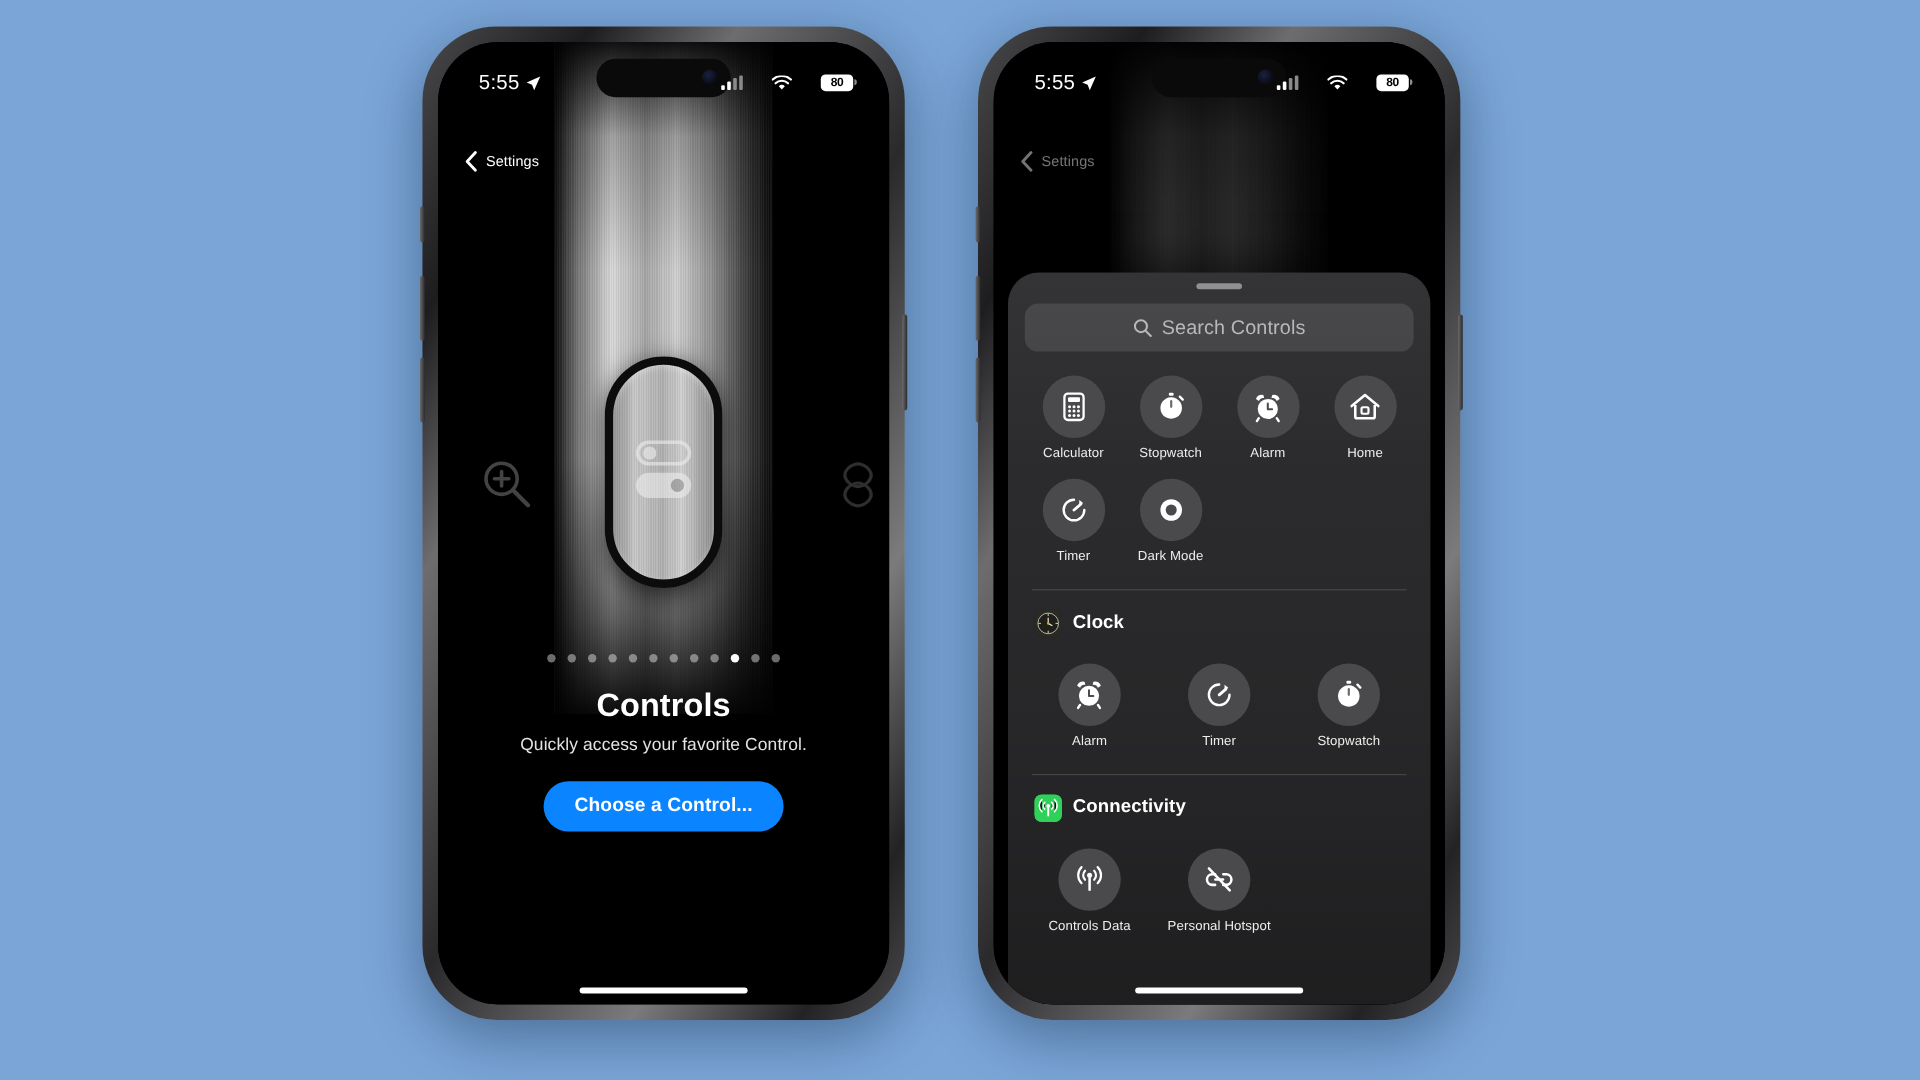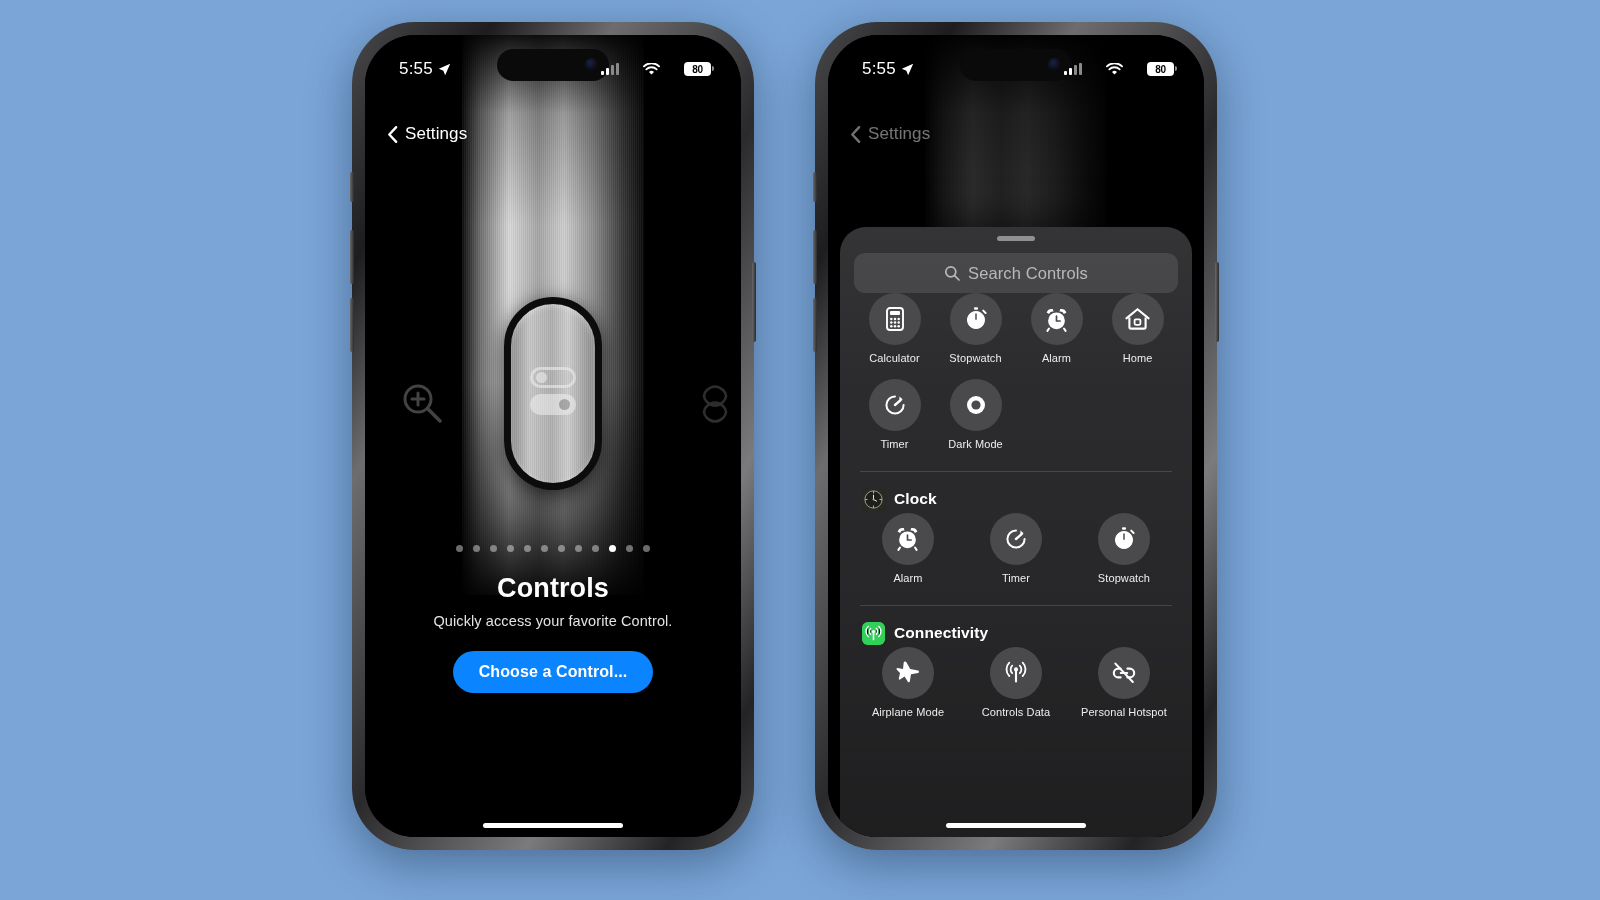--- a/index.html
+++ b/index.html
@@ -69,21 +69,21 @@
   .island .cam { position:absolute; right:11px; top:9px; width:13px; height:13px; border-radius:50%;
                  background:radial-gradient(circle at 40% 35%, #1b2240 0%, #0b0d18 60%, #050509 100%); }
 
   
   .navbar {
     position:absolute; top:78px; left:0; right:0; height:42px;
     display:flex; align-items:center; padding-left:22px; z-index:4;
   }
   .back-btn { display:flex; align-items:center; gap:7px; color:#fff; cursor:pointer; }
   .back-btn .chev { width:11px; height:19px; display:block; }
-  .back-btn .lbl { font-size:17px; letter-spacing:.1px; }
+  .back-btn .lbl { font-size:12px; letter-spacing:.1px; }
   .navbar.dim .back-btn { opacity:.45; }
 
   
   .hero-screen { position:absolute; inset:0; background:#000; }
   .metal {
     position:absolute; left:50%; transform:translateX(-50%);
     top:0; width:182px; height:560px;
     background:
       repeating-linear-gradient(90deg, rgba(255,255,255,.055) 0 1px, rgba(0,0,0,.05) 1px 2px),
       linear-gradient(90deg,#0b0b0b 0%, #6f6f6f 10%, #d9d9d9 26%, #a6a6a6 42%, #cfcfcf 56%, #8f8f8f 72%, #3b3b3b 88%, #0a0a0a 100%);
@@ -147,21 +147,21 @@
 
   .search {
     margin:12px 14px 0; height:40px; border-radius:11px; background:#414144;
     display:flex; align-items:center; justify-content:center; gap:8px; cursor:text;
   }
   .search .mag { width:16px; height:16px; display:block; }
   .search .ph { color:#b6b6b9; font-size:16.5px; letter-spacing:.1px; }
 
   .sheet-scroll { position:absolute; left:0; right:0; top:66px; bottom:0; padding:0 6px; }
 
-  .grid { display:flex; flex-wrap:wrap; padding:0 8px 0; }
+  .grid { display:flex; flex-wrap:wrap; padding:20px 8px 0; }
   .tile { width:25%; display:flex; flex-direction:column; align-items:center; cursor:pointer; margin-bottom:14px; }
   .grid.g3 .tile { width:33.333%; }
   .disc {
     width:52px; height:52px; border-radius:50%;
     background:#4a4a4d;
     display:flex; align-items:center; justify-content:center;
   }
   .tile .cap { color:#ededed; font-size:11px; margin-top:7px; text-align:center; line-height:1.18; letter-spacing:.1px; }
 
   .divider { height:1px; background:rgba(255,255,255,.14); margin:6px 14px 0; }
@@ -483,28 +483,20 @@
                   <path d="M14.4 6.6 a4 4 0 0 1 0 5.6" stroke="#fff" stroke-width="1.4" stroke-linecap="round"></path>
                   <path d="M6.2 14.4 a7 7 0 0 1 0-10" stroke="#fff" stroke-width="1.4" stroke-linecap="round"></path>
                   <path d="M16.8 4.4 a7 7 0 0 1 0 10" stroke="#fff" stroke-width="1.4" stroke-linecap="round"></path>
                 </svg>
               </span>
               <span class="sect-title">Connectivity</span>
             </div>
             <div class="grid g3">
               <div class="tile">
                 <div class="disc">
-                  <svg width="27" height="27" viewBox="0 0 27 27" fill="none">
-                    <path d="M24 11.6 L16.2 10 L12.4 3.2 a1.5 1.5 0 0 0-2.7 .3 L9 10 L3.6 9 a1 1 0 0 0-1 1.5 L6 14 L4.8 19.6 a.8 .8 0 0 0 1.2 .9 L10.6 17.6 L14 22.9 a1 1 0 0 0 1.8-.3 L17 15.2 L24.2 13.9 a1.2 1.2 0 0 0-.2-2.3Z" fill="#fff"></path>
-                  </svg>
-                </div>
-                <div class="cap">Airplane Mode</div>
-              </div>
-              <div class="tile">
-                <div class="disc">
                   <svg width="26" height="26" viewBox="0 0 26 26" fill="none">
                     <circle cx="13" cy="9.4" r="2.1" fill="#fff"></circle>
                     <path d="M13 11.5 L13 21.5" stroke="#fff" stroke-width="2.1" stroke-linecap="round"></path>
                     <path d="M9.2 13.2 a5.4 5.4 0 0 1 0-7.6" stroke="#fff" stroke-width="1.8" stroke-linecap="round"></path>
                     <path d="M16.8 5.6 a5.4 5.4 0 0 1 0 7.6" stroke="#fff" stroke-width="1.8" stroke-linecap="round"></path>
                     <path d="M6.3 16 a9.4 9.4 0 0 1 0-13.4" stroke="#fff" stroke-width="1.8" stroke-linecap="round"></path>
                     <path d="M19.7 2.6 a9.4 9.4 0 0 1 0 13.4" stroke="#fff" stroke-width="1.8" stroke-linecap="round"></path>
                   </svg>
                 </div>
                 <div class="cap">Controls Data</div>

